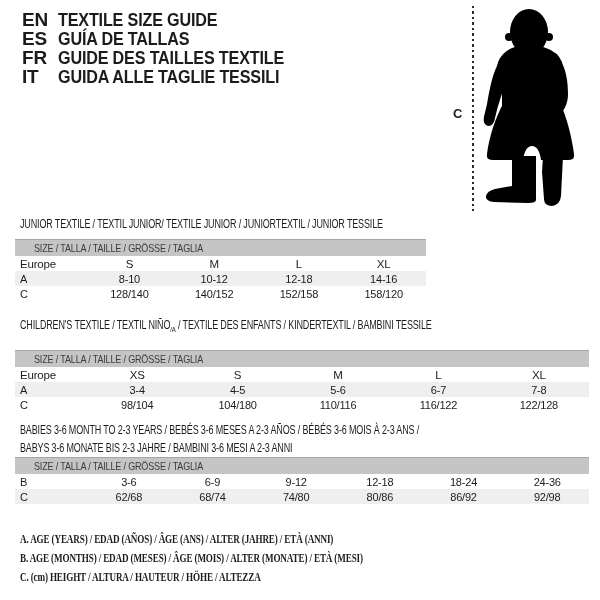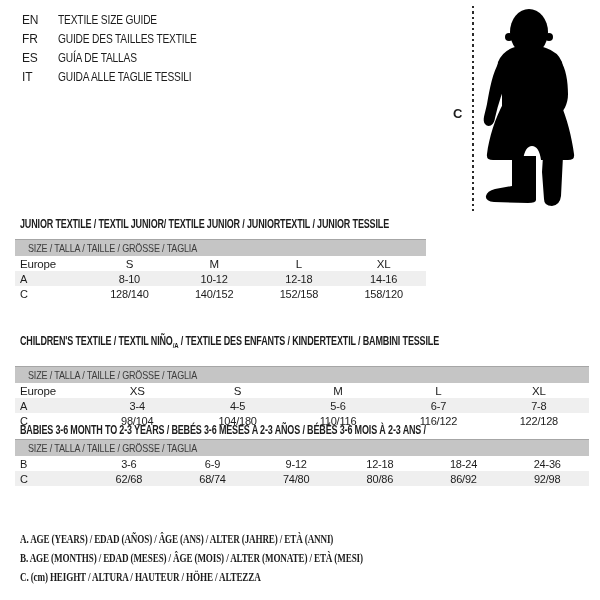--- a/index.html
+++ b/index.html
@@ -9,44 +9,44 @@
     letter-spacing:-0.2px;
   }
   .cond { display:inline-block; transform-origin:0 50%; white-space:nowrap; }
   .cx75 { transform:scaleX(0.75); }
   .cx76 { transform:scaleX(0.76); }
   .cx82 { transform:scaleX(0.82); }
   .cx85 { transform:scaleX(0.85); }
 
   
   .lang-block { position:absolute; left:22px; top:10px; }
-  .lang-row { display:flex; height:19px; align-items:center; font-weight:normal; font-size:12px; }
+  .lang-row { display:flex; height:19px; align-items:center; font-weight:bold; font-size:19px; }
   .lang-code { width:36px; }
 
   
   .silhouette { position:absolute; left:480px; top:4px; }
   .dotted-line {
     position:absolute; left:472px; top:6px; width:2px; height:205px;
     background:repeating-linear-gradient(to bottom, #2b2b2b 0 2.2px, transparent 2.2px 5.5px);
   }
   .height-label { position:absolute; left:453px; top:106px; font-weight:bold; font-size:13px; }
 
   
   .section { position:absolute; left:15px; }
   .sec-junior   { top:217px; width:411px; }
-  .sec-children { top:334px; width:574px; }
+  .sec-children { top:318px; width:574px; }
   .sec-babies   { top:421px; width:574px; }
-  .tbl-title { font-weight:bold; font-size:12px; line-height:14px; padding-left:5px; }
+  .tbl-title { font-weight:normal; font-size:12px; line-height:14px; padding-left:5px; }
   .sec-junior .tbl-title   { margin-bottom:8px; }
   .sec-children .tbl-title { margin-bottom:13px; }
   .sec-babies .tbl-title   { line-height:18px; margin-bottom:0; }
   .tbl-title sub { font-size:8px; }
   .size-bar {
     height:16px; background:#c5c5c5; border-top:1px solid #a6a6a6;
-    display:flex; align-items:center; padding-left:13px;
+    display:flex; align-items:center; padding-left:19px;
     font-size:11px; color:#3c3c3c;
   }
   .t-row { display:flex; align-items:center; height:15px; font-size:11px; }
   .t-row.first { height:15px; font-size:11.5px; }
   .t-row.shaded { background:#efefef; }
   .cell-label { width:72px; padding-left:5px; box-sizing:border-box; }
   .cell { flex:1; text-align:center; }
 
   
   .footnotes { position:absolute; left:20px; top:532px; }
@@ -56,26 +56,26 @@
 <body>
 
 <div class="canvas" style="color: rgb(28, 28, 28);">
 
   <div class="lang-block">
       <div class="lang-row">
         <span class="lang-code">EN</span>
         <span class="cond cx85">TEXTILE SIZE GUIDE</span>
       </div>
       <div class="lang-row">
+        <span class="lang-code">ES</span>
+        <span class="cond cx85">GUÍA DE TALLAS</span>
+      </div>
+      <div class="lang-row">
         <span class="lang-code">FR</span>
         <span class="cond cx85">GUIDE DES TAILLES TEXTILE</span>
-      </div>
-      <div class="lang-row">
-        <span class="lang-code">ES</span>
-        <span class="cond cx85">GUÍA DE TALLAS</span>
       </div>
       <div class="lang-row">
         <span class="lang-code">IT</span>
         <span class="cond cx85">GUIDA ALLE TAGLIE TESSILI</span>
       </div>
     </div>
 
   <div class="dotted-line"></div>
   <div class="height-label">C</div>
   <svg class="silhouette" width="100" height="206" viewBox="0 0 100 206" fill="#000000">
@@ -148,20 +148,21 @@
         <span class="cell">98/104</span>
         <span class="cell">104/180</span>
         <span class="cell">110/116</span>
         <span class="cell">116/122</span>
         <span class="cell">122/128</span>
       </div>
     </div>
   <div class="section sec-babies">
       <div class="tbl-title">
         <div><span class="cond cx75"><span>BABIES 3-6 MONTH TO 2-3 YEARS / BEBÉS 3-6 MESES A 2-3 AÑOS / BÉBÉS 3-6 MOIS À 2-3 ANS /</span></span></div>
+        <div><span class="cond cx75"><span>BABYS 3-6 MONATE BIS 2-3 JAHRE / BAMBINI 3-6 MESI A 2-3 ANNI</span></span></div>
       </div>
       <div class="size-bar" style="background: rgb(197, 197, 197);">
         <span class="cond cx82">SIZE / TALLA / TAILLE / GRÖSSE / TAGLIA</span>
       </div>
       <div class="t-row">
         <span class="cell-label">B</span>
         <span class="cell">3-6</span>
         <span class="cell">6-9</span>
         <span class="cell">9-12</span>
         <span class="cell">12-18</span>

